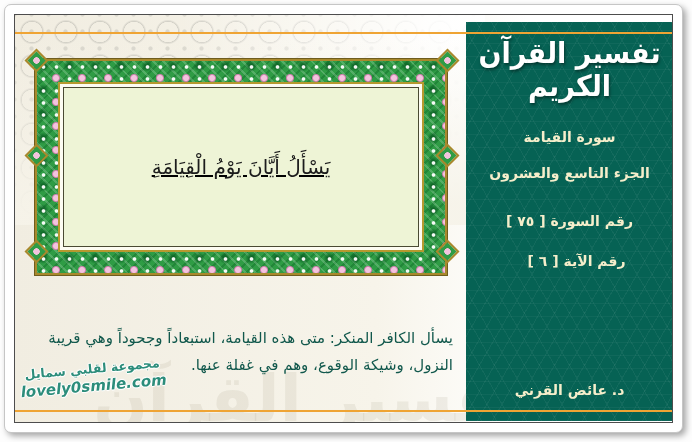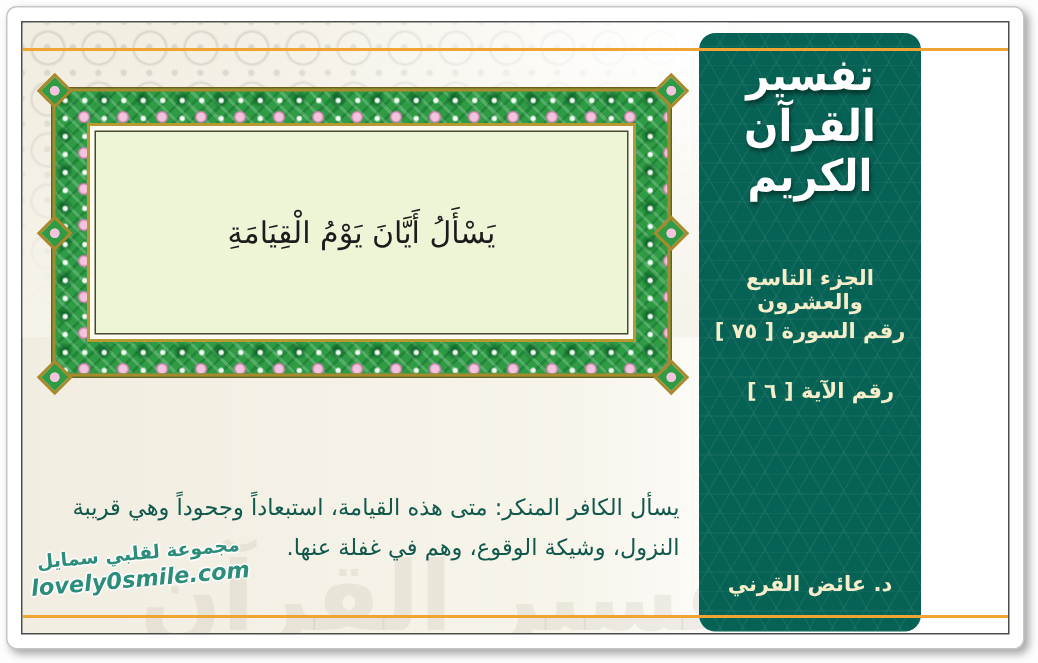--- a/index.html
+++ b/index.html
@@ -37,33 +37,33 @@
     position:absolute;left:90px;bottom:-14px;width:420px;
     font-size:64px;font-weight:bold;color:rgba(130,118,85,0.10);
     direction:rtl;white-space:nowrap;pointer-events:none;
   }
   
   .accent-line{position:absolute;left:0;right:0;height:2px;background:#efa434;z-index:30;}
   .accent-line.top{top:17px;}
   .accent-line.bottom{top:395px;}
   
   .frame{
-    position:absolute;left:20px;top:44px;width:412px;height:192px;box-sizing:border-box;
+    position:absolute;left:20px;top:44px;width:412px;height:216px;box-sizing:border-box;
     border:2px solid #a8892c;
     box-shadow:0 0 0 1px #6f5d1f;
     background-color:#2f9c45;
     background-image:
       radial-gradient(circle, #f3c4de 2.5px, #cf7fae 3.5px, rgba(0,0,0,0) 4.5px),
       radial-gradient(circle, rgba(255,255,255,0.95) 1.3px, rgba(0,0,0,0) 2.3px),
       radial-gradient(circle, rgba(10,95,35,0.8) 2px, rgba(0,0,0,0) 6px),
       repeating-linear-gradient(45deg, rgba(255,255,255,0.18) 0 2px, rgba(0,0,0,0) 2px 7px),
       repeating-linear-gradient(-45deg, rgba(0,80,25,0.28) 0 2px, rgba(0,0,0,0) 2px 7px);
     background-size:26px 24px,13px 12px,26px 24px,auto,auto;
     background-position:6px 5px,0 0,19px 17px,0 0,0 0;
-    padding:21px;z-index:10;
+    padding:21px;z-index:10;text-decoration:underline;
   }
   .frame-gold{height:100%;box-sizing:border-box;border:2px solid #b6992f;background:#fdfcf2;padding:3px;}
   .verse-area{
     height:100%;box-sizing:border-box;border:1px solid #4a4a33;background:#eef4d6;
     display:flex;align-items:center;justify-content:center;
   }
   .verse-text{
     direction:rtl;font-size:20px;color:#1c1c1c;letter-spacing:1px;
     font-family:"DejaVu Sans",sans-serif;
   }
@@ -75,38 +75,38 @@
   .corner.tl{left:13px;top:37px;} .corner.tr{left:424px;top:37px;}
   .corner.bl{left:13px;top:228px;} .corner.br{left:424px;top:228px;}
   .corner.ml{left:13px;top:132px;} .corner.mr{left:424px;top:132px;}
   
   .explanation{
     position:absolute;left:22px;top:266px;width:416px;direction:rtl;text-align:right;
     font-size:15px;font-weight:normal;color:#11584c;line-height:1.8;z-index:10;margin-top:44px;
   }
   
   .panel{
-    position:absolute;left:451px;top:7px;width:148px;height:399px;
-    background:#066254;z-index:20;border-radius:11px;
+    position:absolute;left:451px;top:7px;width:207px;height:399px;
+    background:#066254;z-index:20;
   }
   .panel::before{
     content:'';position:absolute;left:0;top:0;right:0;bottom:0;
     background-image:
       repeating-linear-gradient(60deg, rgba(255,255,255,0.05) 0 1px, rgba(0,0,0,0) 1px 13px),
       repeating-linear-gradient(-60deg, rgba(255,255,255,0.05) 0 1px, rgba(0,0,0,0) 1px 13px),
       repeating-linear-gradient(0deg, rgba(255,255,255,0.04) 0 1px, rgba(0,0,0,0) 1px 13px);
   }
   .panel .line{position:absolute;left:0;right:0;text-align:center;direction:rtl;
     color:#f6eecb;font-weight:bold;font-size:14px;}
   .panel-title{
     position:absolute;left:0;right:0;top:16px;text-align:center;direction:rtl;
     color:#ffffff;font-size:27px;font-weight:bold;line-height:1.15;
     text-shadow:1px 2px 3px rgba(0,0,0,0.45);transform:scaleY(1.08);
   }
-  .pos-item0{top:107px;} .pos-item1{top:156px;} .pos-item2{top:191px;} .pos-item3{top:231px;margin-left:14px;}
+  .pos-item0{top:107px;} .pos-item1{top:143px;} .pos-item2{top:191px;} .pos-item3{top:231px;margin-left:14px;}
   .pos-foot1{top:337px;} .pos-foot2{top:360px;}
   
   .logo{
     position:absolute;left:2px;top:346px;width:152px;text-align:center;
     transform:rotate(-5deg);z-index:25;line-height:1.25;
   }
   .logo .ar{
     direction:rtl;font-size:12.5px;font-weight:bold;color:#2c8d7b;
     text-shadow:-1px 0 0 #fff,1px 0 0 #fff,0 -1px 0 #fff,0 1px 0 #fff,0 0 3px #fff;
   }
@@ -138,20 +138,21 @@
     <div class="corner tr"></div>
     <div class="corner bl"></div>
     <div class="corner br"></div>
     <div class="corner ml"></div>
     <div class="corner mr"></div>
 
     <div class="explanation">يسأل الكافر المنكر: متى هذه القيامة، استبعاداً وجحوداً وهي قريبة النزول، وشيكة الوقوع، وهم في غفلة عنها.</div>
 
     <div class="panel">
       <div class="panel-title">تفسير القرآن الكريم</div>
+      <div class="line pos-item0">سورة القيامة</div>
       <div class="line pos-item1">الجزء التاسع والعشرون</div>
       <div class="line pos-item2">رقم السورة [ ٧٥ ]</div>
       <div class="line pos-item3">رقم الآية [ ٦ ]</div>
       <div class="line pos-foot2">د. عائض القرني</div>
     </div>
 
     <div class="logo">
       <div class="ar">مجموعة لقلبي سمايل</div>
       <div class="domain">lovely0smile.com</div>
     </div>

